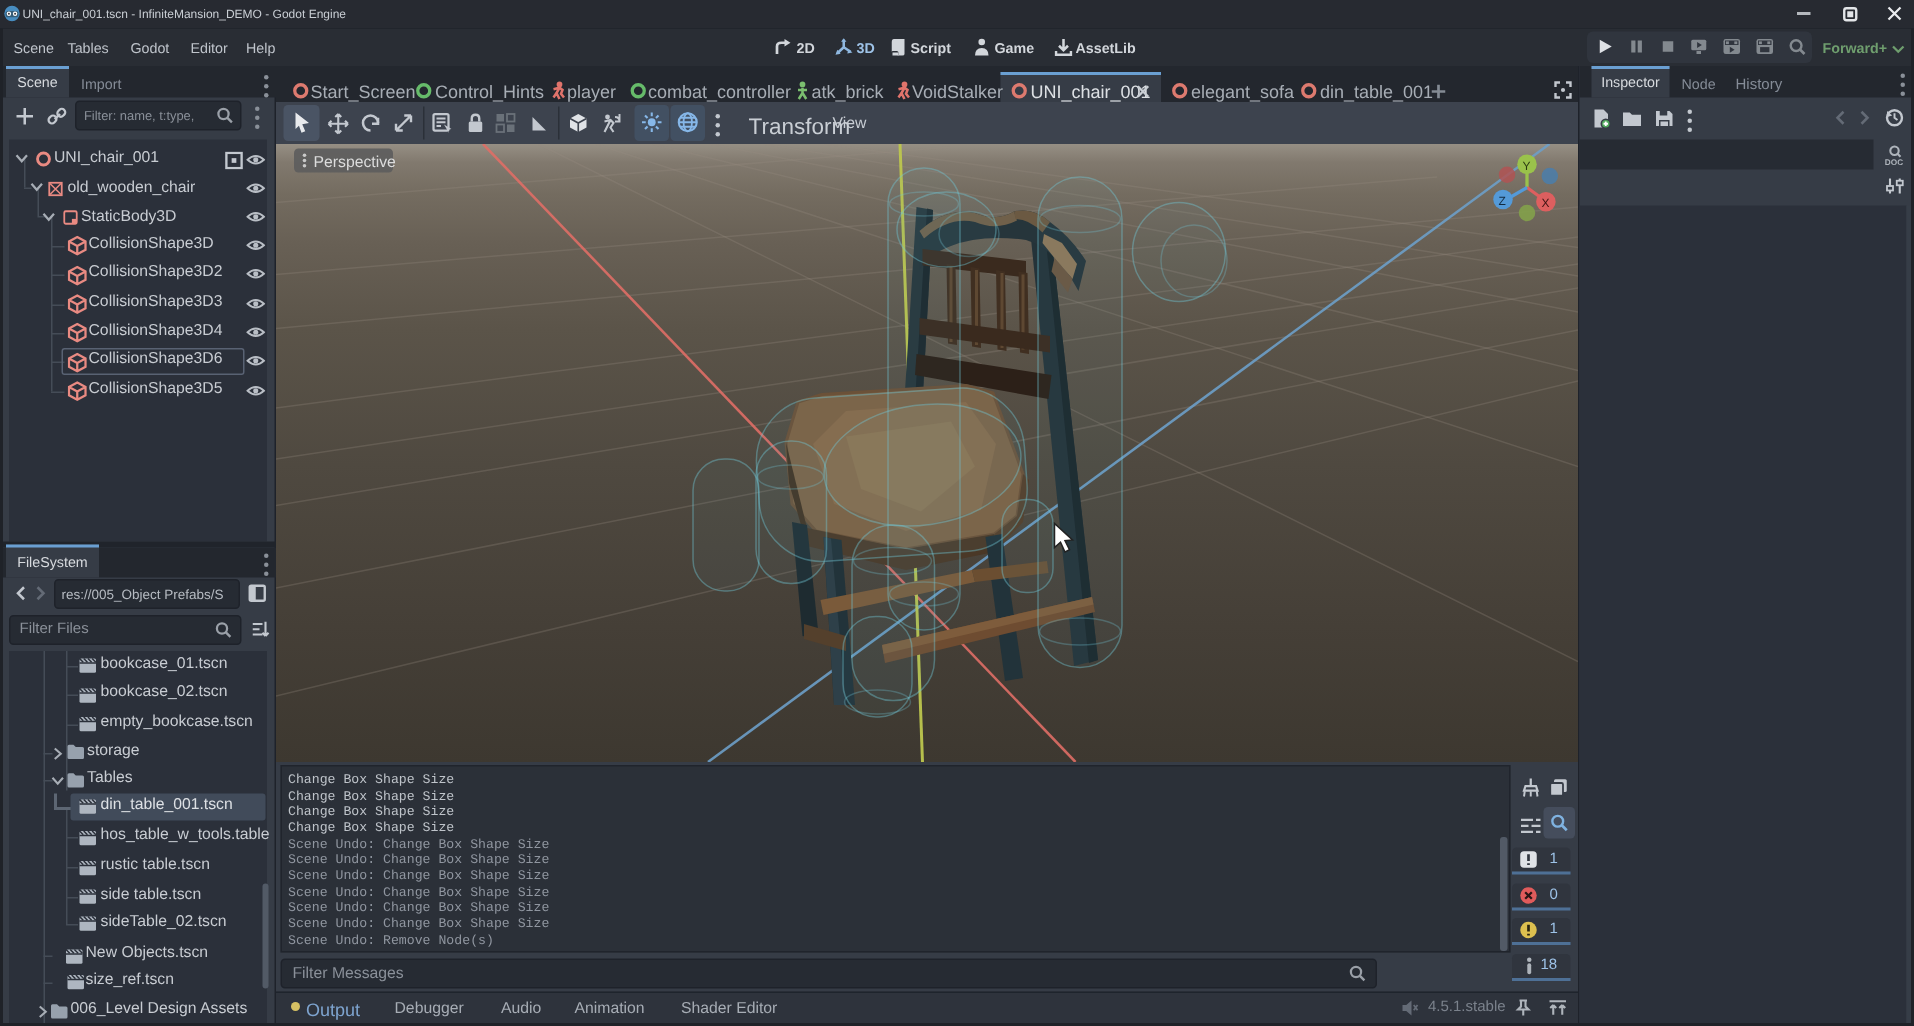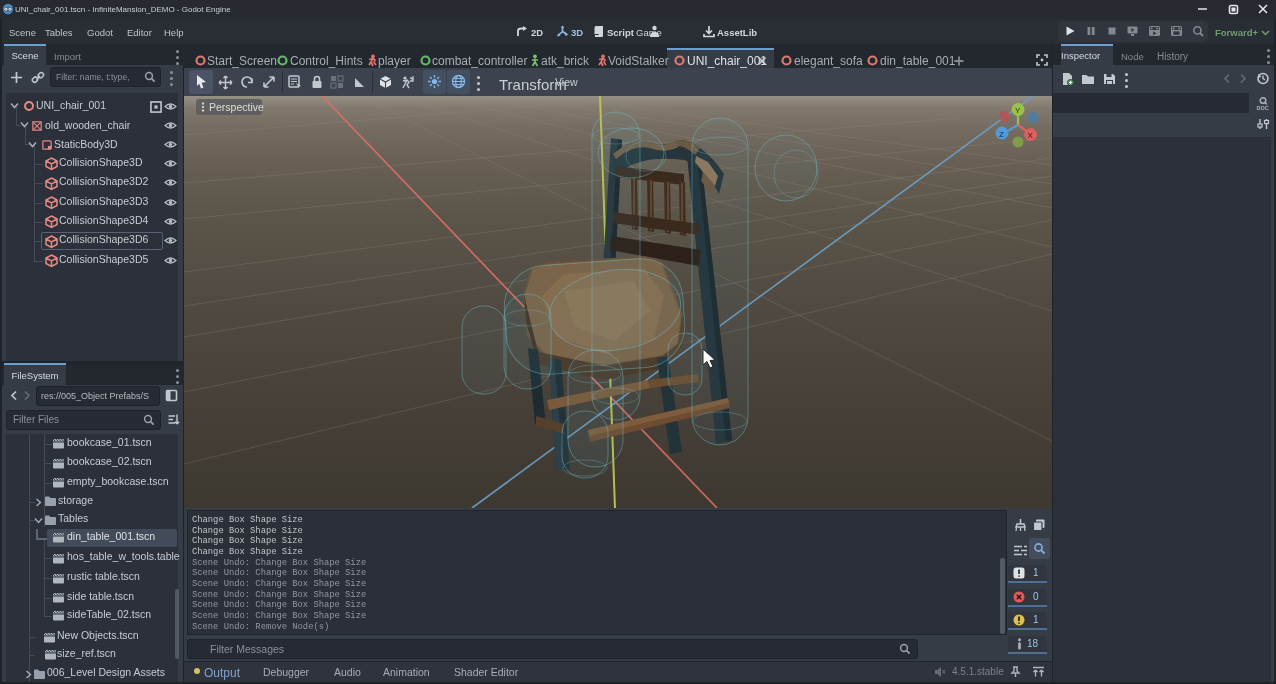--- a/index.html
+++ b/index.html
@@ -69,21 +69,21 @@
  <svg class="abs" style="left:593px;top:6px" width="12" height="13" viewBox="0 0 12 13">
         <path d="M3 1 H10 V11 Q10 12 8.5 12 H3 Q1.5 12 1.5 10.5 V3 Q1.5 1 3 1z" fill="#d2d6db"></path>
         <rect x="1" y="9" width="5" height="3.4" rx="1.2" fill="#292d34"></rect>
         <rect x="2" y="10" width="4" height="2" fill="#d2d6db"></rect>
       </svg>
  <span class="mi" style="left:607px;font-weight:bold;color:#d2d6db">Script</span>
  <svg class="abs" style="left:648px;top:6px" width="13" height="13" viewBox="0 0 13 13">
         <circle cx="6.5" cy="3" r="2.2" fill="#d2d6db"></circle>
         <path d="M2 12 Q2 7 6.5 7 Q11 7 11 12z" fill="#d2d6db"></path>
       </svg>
- <span class="mi" style="left:636px;font-weight:normal;color:#d2d6db">Game</span>
+ <span class="mi" style="left:663px;font-weight:bold;color:#d2d6db">Game</span>
  <svg class="abs" style="left:703px;top:6px" width="12" height="13" viewBox="0 0 12 13">
         <path d="M6 1 V8 M3 5.5 L6 8.5 L9 5.5" fill="none" stroke="#d2d6db" stroke-width="1.7"></path>
         <path d="M1 9 V11.5 H11 V9" fill="none" stroke="#d2d6db" stroke-width="1.7"></path>
       </svg>
  <span class="mi" style="left:717px;font-weight:bold;color:#d2d6db">AssetLib</span>
 
  <div class="abs" style="left:1058px;top:2px;width:150px;height:21px;background:#30353e;border-radius:4px"></div>
  <svg class="abs" style="left:1064px;top:6px" width="12" height="12" viewBox="0 0 12 12">
         <path d="M2.5 1.5 L10.5 6 L2.5 10.5z" fill="#dfe2e6"></path>
       </svg>
@@ -700,21 +700,21 @@
   <div class="t" style="left:849px;top:106px;font-size:10px;color:#9ec3e8">1</div>
   <div class="abs" style="left:824px;top:120px;width:39px;height:2px;background:#4e7096"></div>
   <div class="abs" style="left:824px;top:128px;width:39px;height:16px;background:#30353e;border-radius:3px 3px 0 0"></div>
   <svg class="abs" style="left:831px;top:130px" width="9" height="12" viewBox="0 0 9 12">
           <circle cx="4.5" cy="1.8" r="1.5" fill="#aeb4bb"></circle>
           <rect x="3.2" y="4.2" width="2.6" height="7.3" rx="1.3" fill="#aeb4bb"></rect>
         </svg>
   <div class="t" style="left:843px;top:130px;font-size:10px;color:#9ec3e8">18</div>
   <div class="abs" style="left:824px;top:144px;width:39px;height:2px;background:#4e7096"></div>
 
-  <div class="abs inbox" style="left:3px;top:131px;width:731px;height:20px;font-size:10.5px;line-height:18px;padding-left:22px">Filter Messages<svg class="abs" style="right:6px;top:3px" width="12" height="12" viewBox="0 0 12 12">
+  <div class="abs inbox" style="left:3px;top:131px;width:731px;height:20px;font-size:10.5px;line-height:18px;padding-left:7px">Filter Messages<svg class="abs" style="right:6px;top:3px" width="12" height="12" viewBox="0 0 12 12">
             <circle cx="5" cy="5" r="3.4" fill="none" stroke="#9aa0a8" stroke-width="1.5"></circle>
             <path d="M7.6 7.6 L10.6 10.6" stroke="#9aa0a8" stroke-width="1.6"></path>
           </svg></div>
 
   <div class="abs" style="left:0;top:153px;width:868px;height:23px;background:#2e333c;border-top:1px solid #1e242c"></div>
   <div class="abs" style="left:10px;top:160px;width:6px;height:6px;border-radius:50%;background:#d5c063"></div>
   <div class="t" style="left:20px;top:158px;font-size:12px;color:#7ea4cf">Output</div>
   <div class="t" style="left:79px;top:158px;font-size:10.5px;color:#a7adb5">Debugger</div>
   <div class="t" style="left:150px;top:158px;font-size:10.5px;color:#a7adb5">Audio</div>
   <div class="t" style="left:199px;top:158px;font-size:10.5px;color:#a7adb5">Animation</div>
@@ -728,21 +728,21 @@
           <path d="M3 1 H8 M4 1 V5 L2 7 H9 L7 5 V1 M5.5 7 V11" stroke="#aeb4bb" stroke-width="1.4" fill="none"></path>
         </svg>
   <svg class="abs" style="left:848px;top:158px" width="13" height="12" viewBox="0 0 13 12">
           <path d="M1 1.5 H12 M3.5 4 V10.5 M3.5 4 L1.5 6 M3.5 4 L5.5 6 M9.5 4 V10.5 M9.5 4 L7.5 6 M9.5 4 L11.5 6" stroke="#aeb4bb" stroke-width="1.4" fill="none"></path>
         </svg>
  </div>
 </div>
 
 <div class="abs" id="rightdock" style="left:1052px;top:44px;width:224px;height:640px;background:#363c46;border-left:1px solid #1e222a">
  <div class="abs tabstrip" style="left:0;top:0;width:224px;height:21px"></div>
- <div class="abs atab" style="left:8px;top:0;width:52px;height:21px;font-size:9.5px;line-height:20px">Inspector</div>
+ <div class="abs atab" style="left:8px;top:0;width:52px;height:21px;font-size:9.5px;text-align:center;line-height:20px">Inspector</div>
  <div class="abs itab t" style="left:68px;top:7px;font-size:9.5px">Node</div>
  <div class="abs itab t" style="left:104px;top:7px;font-size:10px">History</div>
  <div class="dots3" style="left:214px;top:5px">
         <i></i>
         <i></i>
         <i></i>
       </div>
 
  <svg class="abs" style="left:8px;top:28px" width="13" height="14" viewBox="0 0 13 14">
         <path d="M2 1 H8 L11 4 V13 H2z" fill="#c3c8cf"></path>

